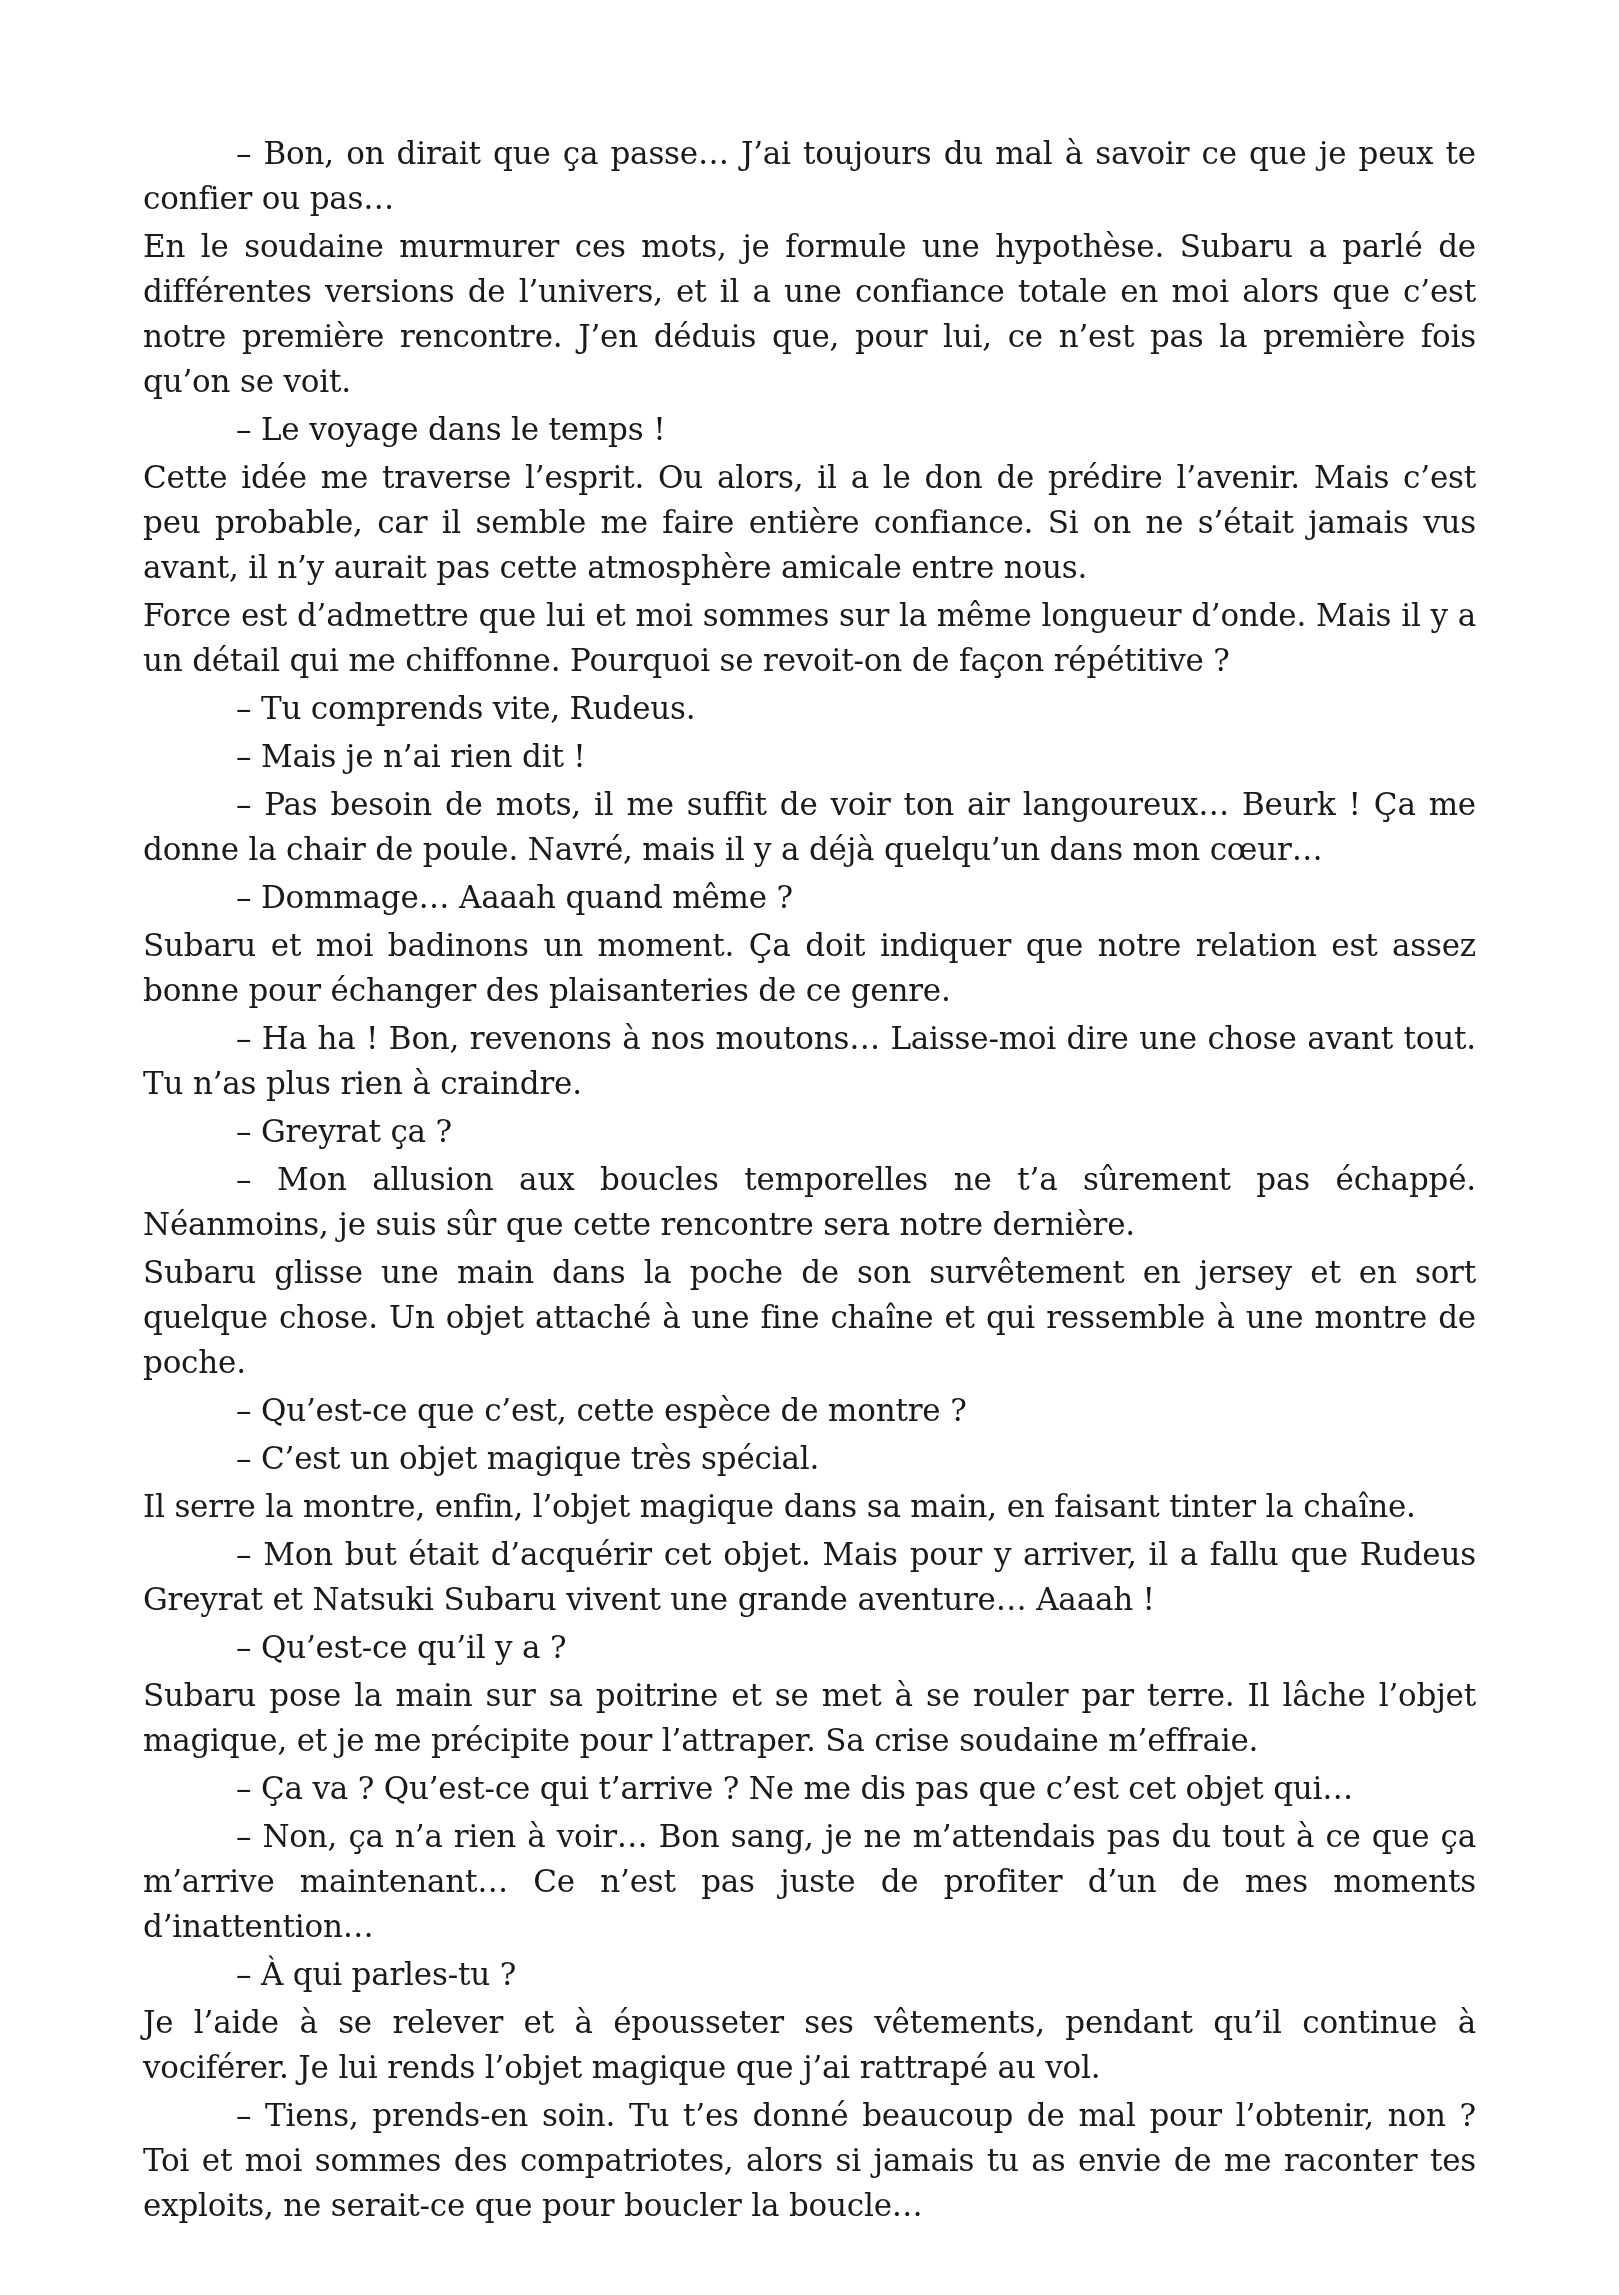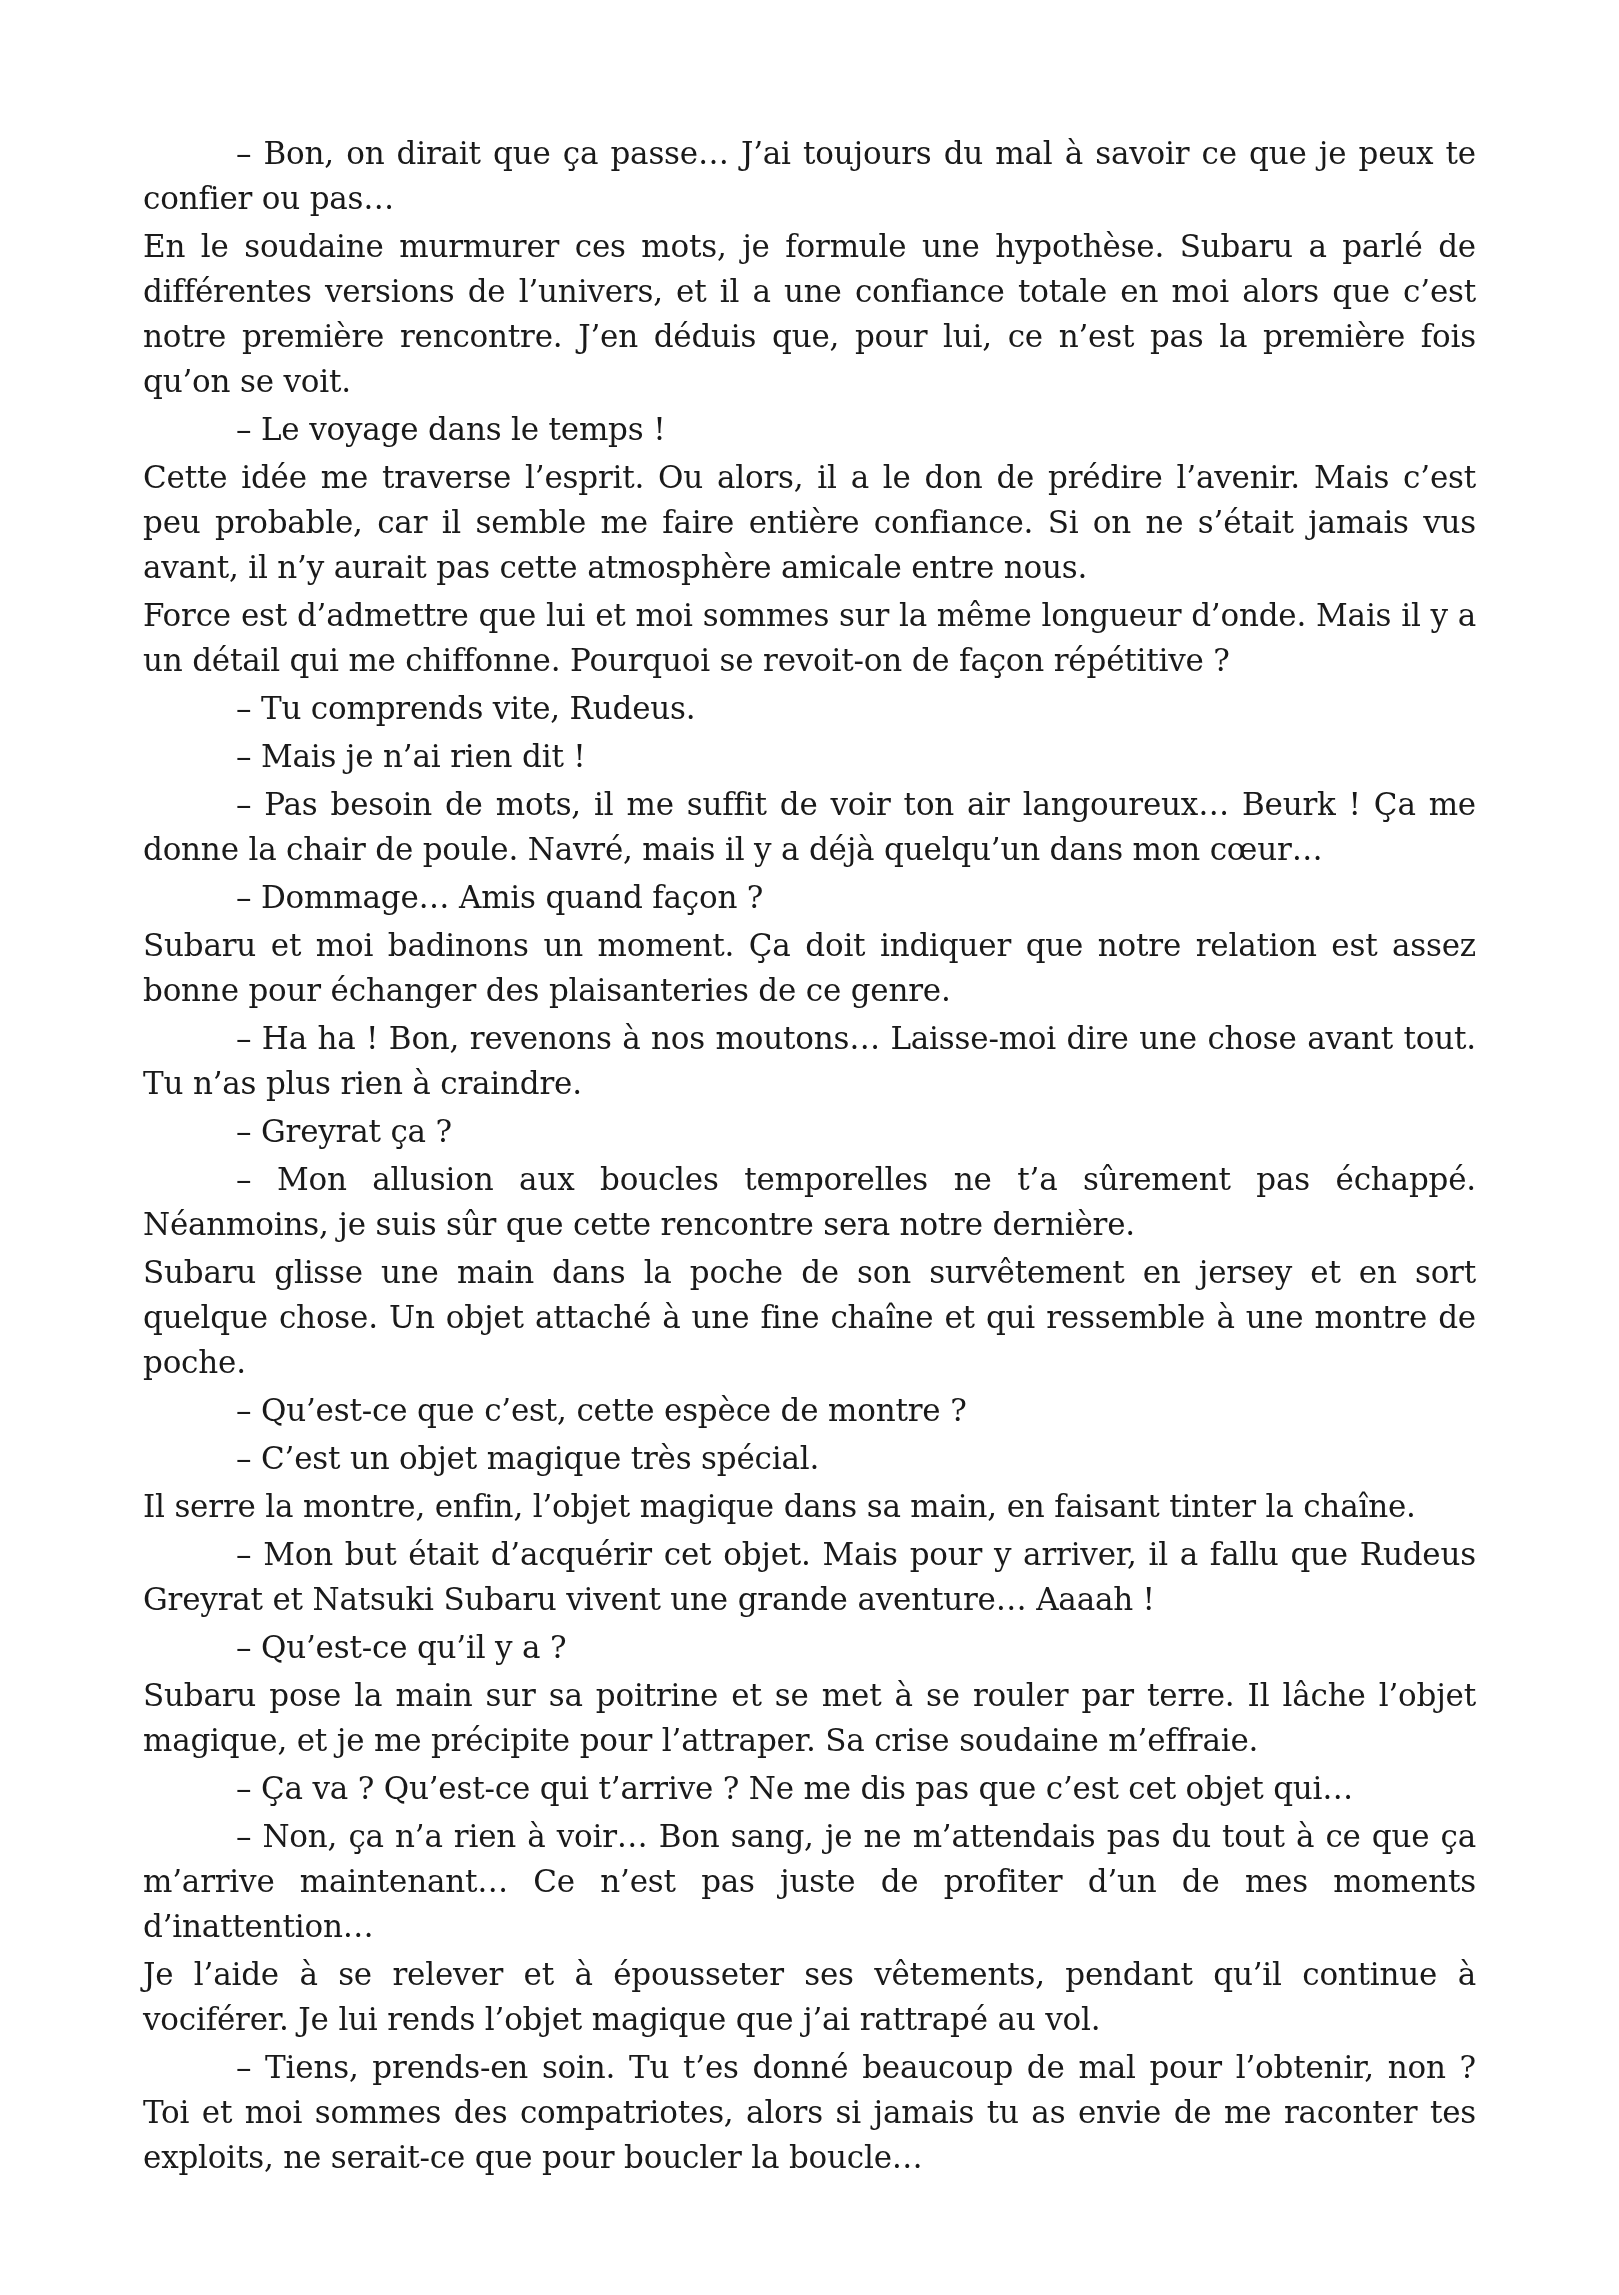--- a/index.html
+++ b/index.html
@@ -52,31 +52,32 @@
 <div class="page">
   <div class="text-block">
     <p class="dialogue">– Bon, on dirait que ça passe… J’ai toujours du mal à savoir ce que je peux te confier ou pas…</p>
     <p class="narration">En le soudaine murmurer ces mots, je formule une hypothèse. Subaru a parlé de différentes versions de l’univers, et il a une confiance totale en moi alors que c’est notre première rencontre. J’en déduis que, pour lui, ce n’est pas la première fois qu’on se voit.</p>
     <p class="dialogue">– Le voyage dans le temps !</p>
     <p class="narration">Cette idée me traverse l’esprit. Ou alors, il a le don de prédire l’avenir. Mais c’est peu probable, car il semble me faire entière confiance. Si on ne s’était jamais vus avant, il n’y aurait pas cette atmosphère amicale entre nous.</p>
     <p class="narration">Force est d’admettre que lui et moi sommes sur la même longueur d’onde. Mais il y a un détail qui me chiffonne. Pourquoi se revoit-on de façon répétitive ?</p>
     <p class="dialogue">– Tu comprends vite, Rudeus.</p>
     <p class="dialogue">– Mais je n’ai rien dit !</p>
     <p class="dialogue">– Pas besoin de mots, il me suffit de voir ton air langoureux… Beurk ! Ça me donne la chair de poule. Navré, mais il y a déjà quelqu’un dans mon cœur…</p>
-    <p class="dialogue">– Dommage… Amis quand façon ?</p>
+    <p class="dialogue">– Dommage… Aaaah quand même ?</p>
     <p class="narration">Subaru et moi badinons un moment. Ça doit indiquer que notre relation est assez bonne pour échanger des plaisanteries de ce genre.</p>
     <p class="dialogue">– Ha ha ! Bon, revenons à nos moutons… Laisse-moi dire une chose avant tout. Tu n’as plus rien à craindre.</p>
     <p class="dialogue">– Greyrat ça ?</p>
     <p class="dialogue">– Mon allusion aux boucles temporelles ne t’a sûrement pas échappé. Néanmoins, je suis sûr que cette rencontre sera notre dernière.</p>
     <p class="narration">Subaru glisse une main dans la poche de son survêtement en jersey et en sort quelque chose. Un objet attaché à une fine chaîne et qui ressemble à une montre de poche.</p>
     <p class="dialogue">– Qu’est-ce que c’est, cette espèce de montre ?</p>
     <p class="dialogue">– C’est un objet magique très spécial.</p>
     <p class="narration">Il serre la montre, enfin, l’objet magique dans sa main, en faisant tinter la chaîne.</p>
     <p class="dialogue">– Mon but était d’acquérir cet objet. Mais pour y arriver, il a fallu que Rudeus Greyrat et Natsuki Subaru vivent une grande aventure… Aaaah !</p>
     <p class="dialogue">– Qu’est-ce qu’il y a ?</p>
     <p class="narration">Subaru pose la main sur sa poitrine et se met à se rouler par terre. Il lâche l’objet magique, et je me précipite pour l’attraper. Sa crise soudaine m’effraie.</p>
     <p class="dialogue">– Ça va ? Qu’est-ce qui t’arrive ? Ne me dis pas que c’est cet objet qui…</p>
     <p class="dialogue">– Non, ça n’a rien à voir… Bon sang, je ne m’attendais pas du tout à ce que ça m’arrive maintenant… Ce n’est pas juste de profiter d’un de mes moments d’inattention…</p>
+    <p class="dialogue">– À qui parles-tu ?</p>
     <p class="narration">Je l’aide à se relever et à épousseter ses vêtements, pendant qu’il continue à vociférer. Je lui rends l’objet magique que j’ai rattrapé au vol.</p>
     <p class="dialogue">– Tiens, prends-en soin. Tu t’es donné beaucoup de mal pour l’obtenir, non ? Toi et moi sommes des compatriotes, alors si jamais tu as envie de me raconter tes exploits, ne serait-ce que pour boucler la boucle…</p>
   </div>
 </div>
 
 
 </body></html>

